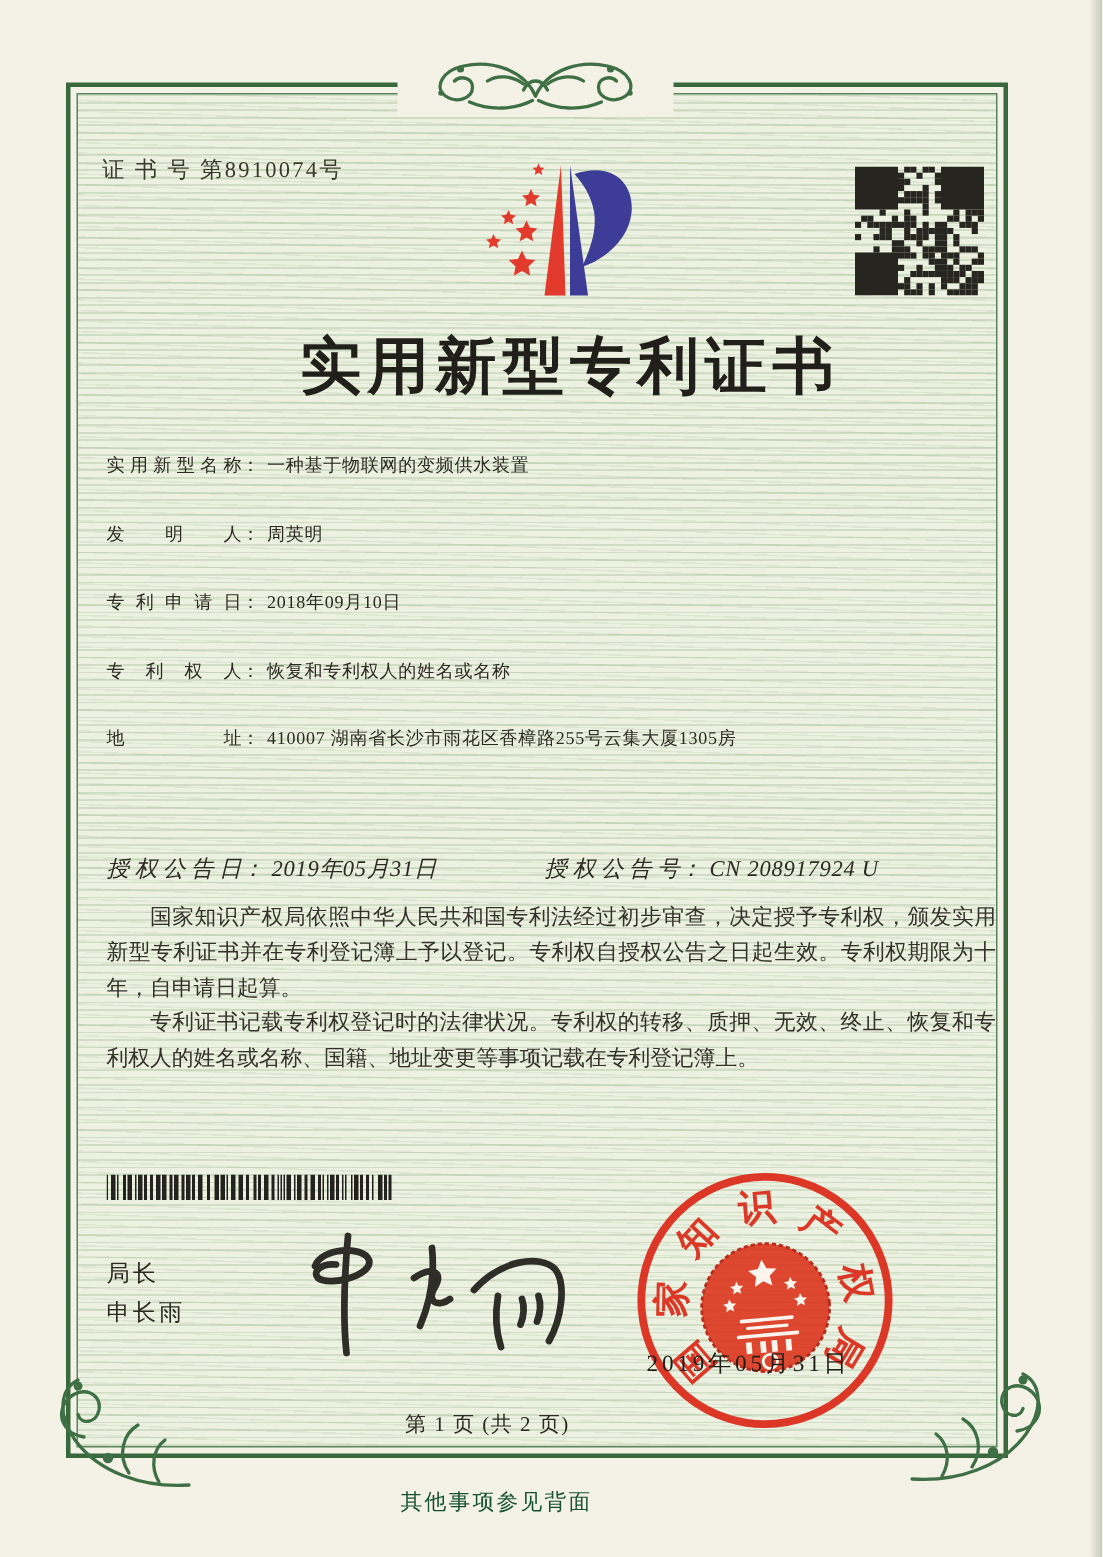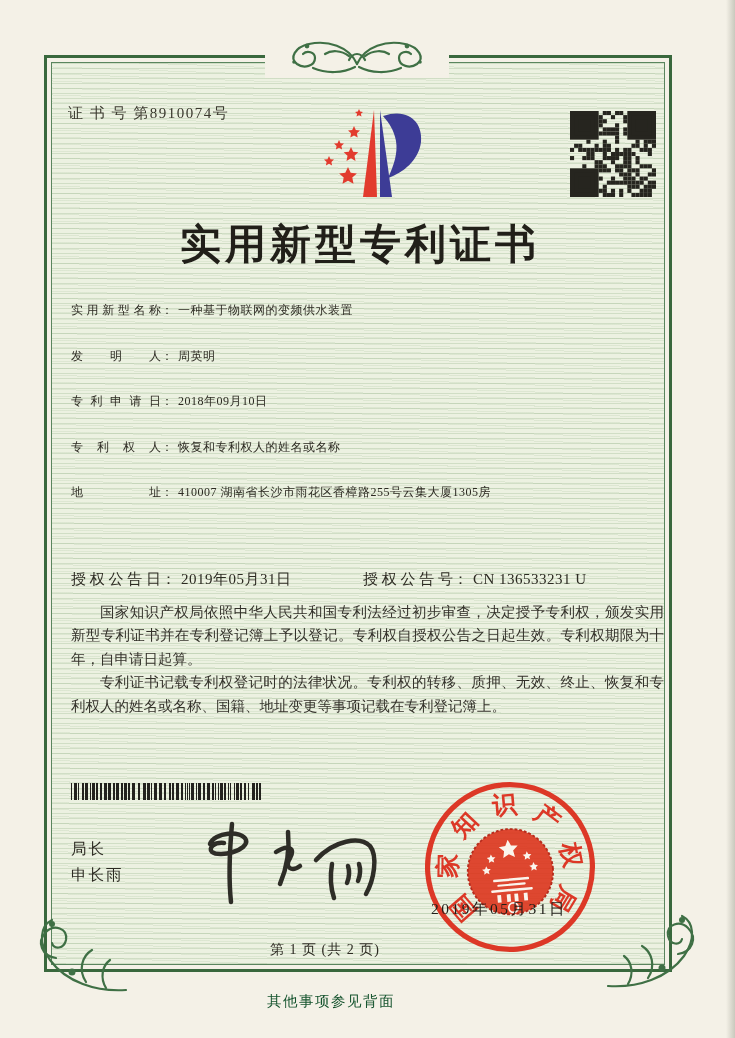--- a/index.html
+++ b/index.html
@@ -17,27 +17,27 @@
          repeating-linear-gradient(2deg, rgba(128,166,116,.14) 0 1px, rgba(128,166,116,0) 1px 7px);}
 
   .deco{position:absolute;z-index:3;}
   .deco path{stroke:#3f7045;stroke-width:2.2;fill:none;stroke-linecap:round;}
   .deco circle{fill:#3f7045;}
 
   .content{position:absolute;z-index:4;color:#2c2a22;}
 
   .cert-no{left:68px;top:104px;font-size:15px;letter-spacing:1.5px;color:#3a382e;}
   .title{left:44px;top:217px;width:628px;text-align:center;font-size:41px;font-weight:bold;
-         letter-spacing:4px;text-indent:4px;color:#211f19;}
+         letter-spacing:4px;text-indent:4px;color:#211f19;padding-left:20px;}
 
   .fields{left:71px;top:301px;width:594px;font-size:12px;}
   .frow{line-height:19px;margin-bottom:26.5px;white-space:nowrap;}
   .flabel{display:inline-block;width:90px;text-align:justify;text-align-last:justify;vertical-align:top;}
   .fvalue{margin-left:5px;letter-spacing:.5px;}
-  .grant-row{left:71px;top:570px;width:594px;font-size:15px;display:flex;}
+  .grant-row{left:71px;top:570px;width:594px;font-size:15px;display:flex;font-style:italic;}
   .grant-pair1{width:292px;}
   .body-text{left:71px;top:601px;width:593px;font-size:14.5px;line-height:23.4px;
              text-align:justify;color:#33312a;}
   .body-text p{margin:0;text-indent:2em;}
 
   .signer-title{left:71px;top:839px;font-size:15.5px;letter-spacing:2px;}
   .signer-name{left:71px;top:865px;font-size:15.5px;letter-spacing:2px;}
 
   .sig-svg{left:188px;top:818px;z-index:5;}
   .sig-svg path{stroke:#2e2d27;stroke-width:4.5;fill:none;stroke-linecap:round;stroke-linejoin:round;}
@@ -301,21 +301,21 @@
     <div class="frow">
       <span class="flabel">地址</span><span>：</span><span class="fvalue">410007 湖南省长沙市雨花区香樟路255号云集大厦1305房</span>
     </div>
   </div>
 
   <div class="content grant-row">
     <div class="grant-pair1">
       <span class="flabel">授权公告日</span><span>：</span><span class="fvalue">2019年05月31日</span>
     </div>
     <div>
-      <span class="flabel">授权公告号</span><span>：</span><span class="fvalue">CN 136533231 U</span>
+      <span class="flabel">授权公告号</span><span>：</span><span class="fvalue">CN 208917924 U</span>
     </div>
   </div>
 
   <div class="content body-text">
     <p>国家知识产权局依照中华人民共和国专利法经过初步审查，决定授予专利权，颁发实用新型专利证书并在专利登记簿上予以登记。专利权自授权公告之日起生效。专利权期限为十年，自申请日起算。</p>
     <p>专利证书记载专利权登记时的法律状况。专利权的转移、质押、无效、终止、恢复和专利权人的姓名或名称、国籍、地址变更等事项记载在专利登记簿上。</p>
   </div>
 
   <svg class="content barcode" width="195" height="17" viewBox="0 0 195 17" id="barcodeSvg">
       <rect x="0" y="0" width="1" height="17"></rect>

